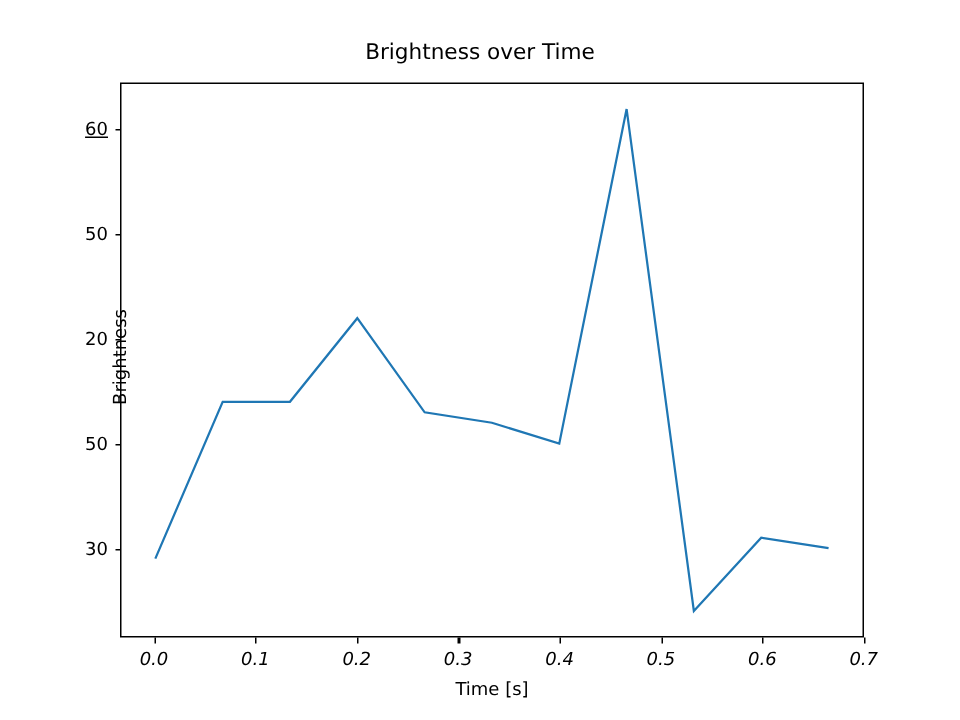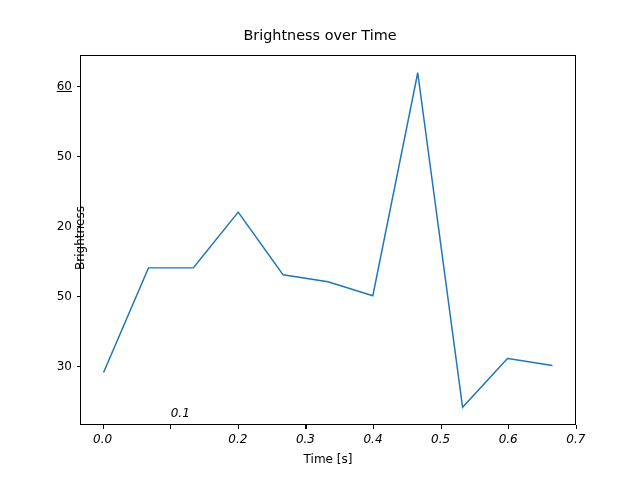--- a/index.html
+++ b/index.html
@@ -120,21 +120,21 @@
     </div>
   <div id="ytick-marks">
       <div class="tick-mark ytick-mark" style="left: 76.5px; top: 366.136px;"></div>
       <div class="tick-mark ytick-mark" style="left: 76.5px; top: 296.061px;"></div>
       <div class="tick-mark ytick-mark" style="left: 76.5px; top: 225.985px;"></div>
       <div class="tick-mark ytick-mark" style="left: 76.5px; top: 155.909px;"></div>
       <div class="tick-mark ytick-mark" style="left: 76.5px; top: 85.8333px;"></div>
     </div>
   <div id="xtick-labels">
       <div class="tick-label xtick-label" style="left: 102.644px; top: 432px;">0.0</div>
-      <div class="tick-label xtick-label" style="left: 170.237px; top: 406px; margin-left: 10px;">0.1</div>
+      <div class="tick-label xtick-label" style="left: 170.237px; top: 432px;">0.1</div>
       <div class="tick-label xtick-label" style="left: 237.83px; top: 432px;">0.2</div>
       <div class="tick-label xtick-label" style="left: 305.424px; top: 432px;">0.3</div>
       <div class="tick-label xtick-label" style="left: 373.017px; top: 432px;">0.4</div>
       <div class="tick-label xtick-label" style="left: 440.611px; top: 432px;">0.5</div>
       <div class="tick-label xtick-label" style="left: 508.204px; top: 432px;">0.6</div>
       <div class="tick-label xtick-label" style="left: 575.797px; top: 432px;">0.7</div>
     </div>
   <div id="ytick-labels">
       <div class="tick-label ytick-label" style="left: 34px; width: 38px; top: 366.136px;">30</div>
       <div class="tick-label ytick-label" style="left: 34px; width: 38px; top: 296.061px;">50</div>

